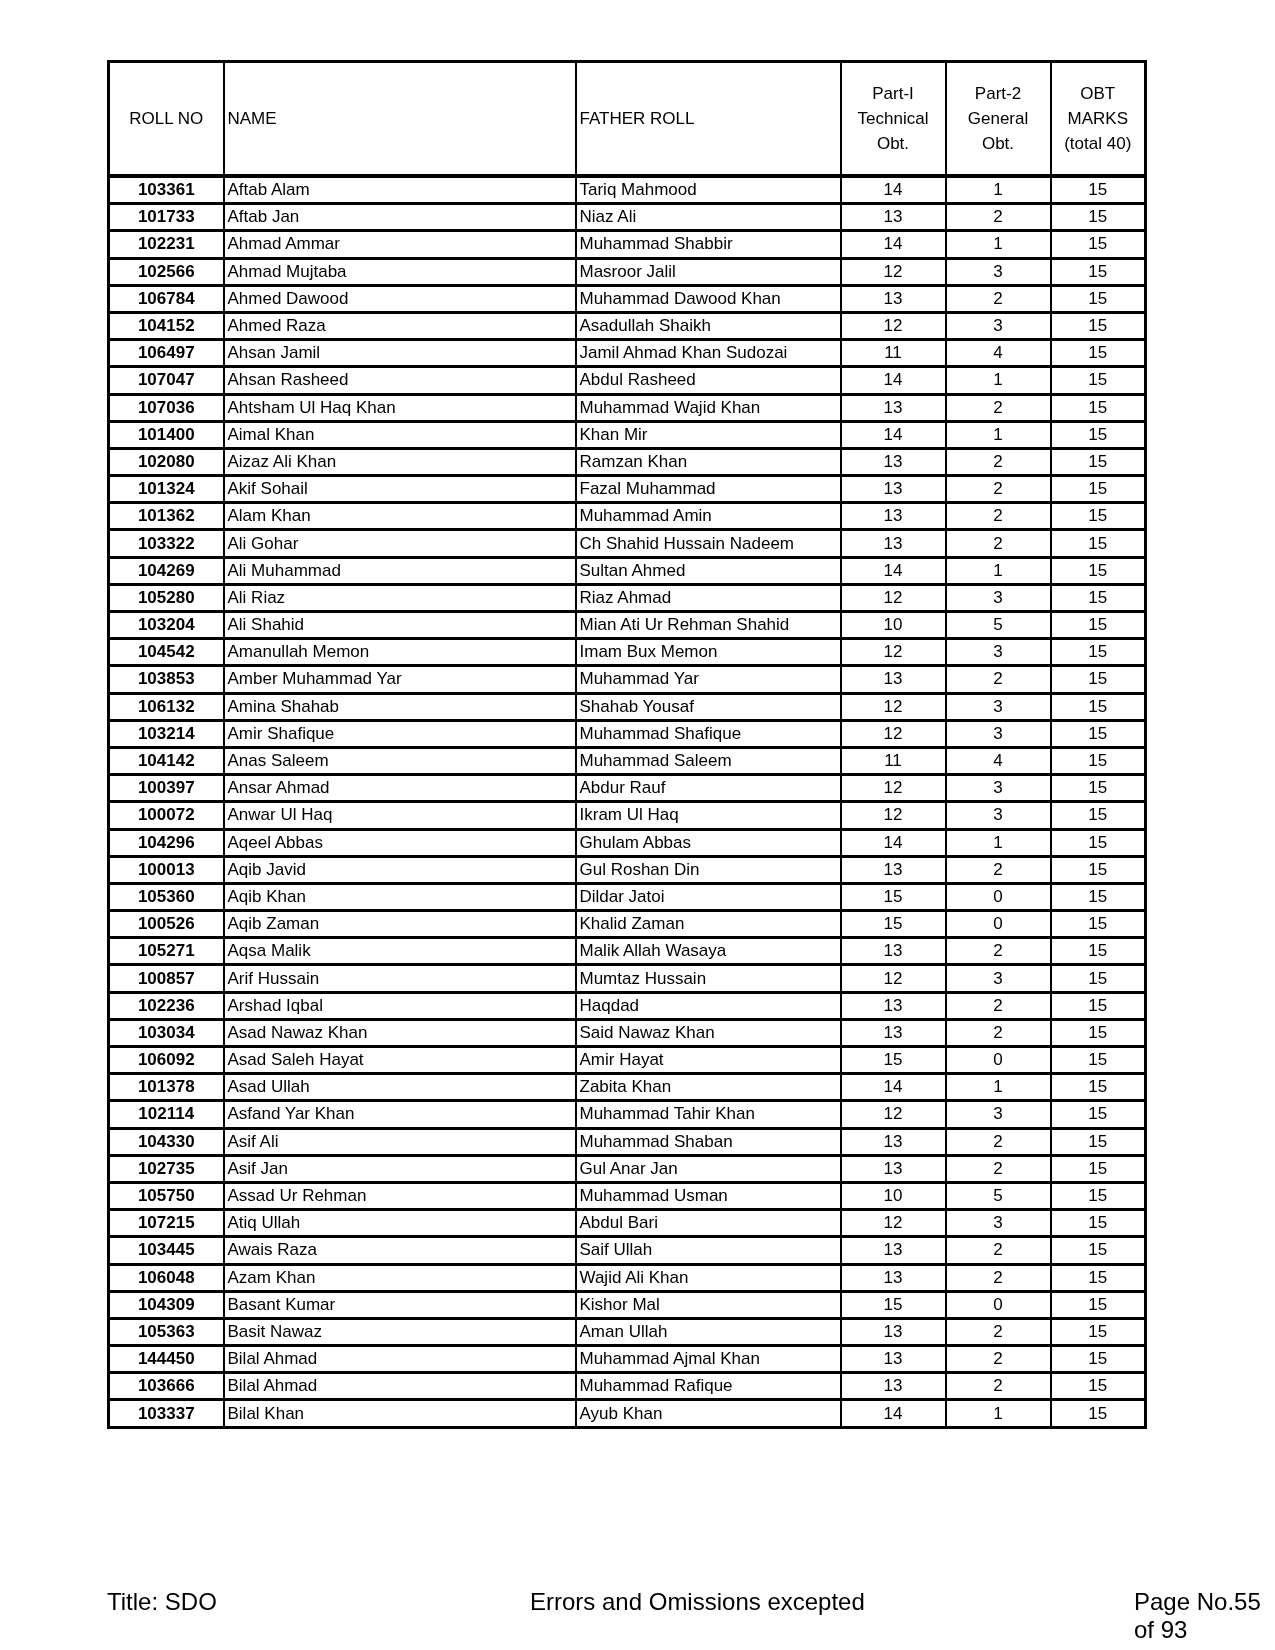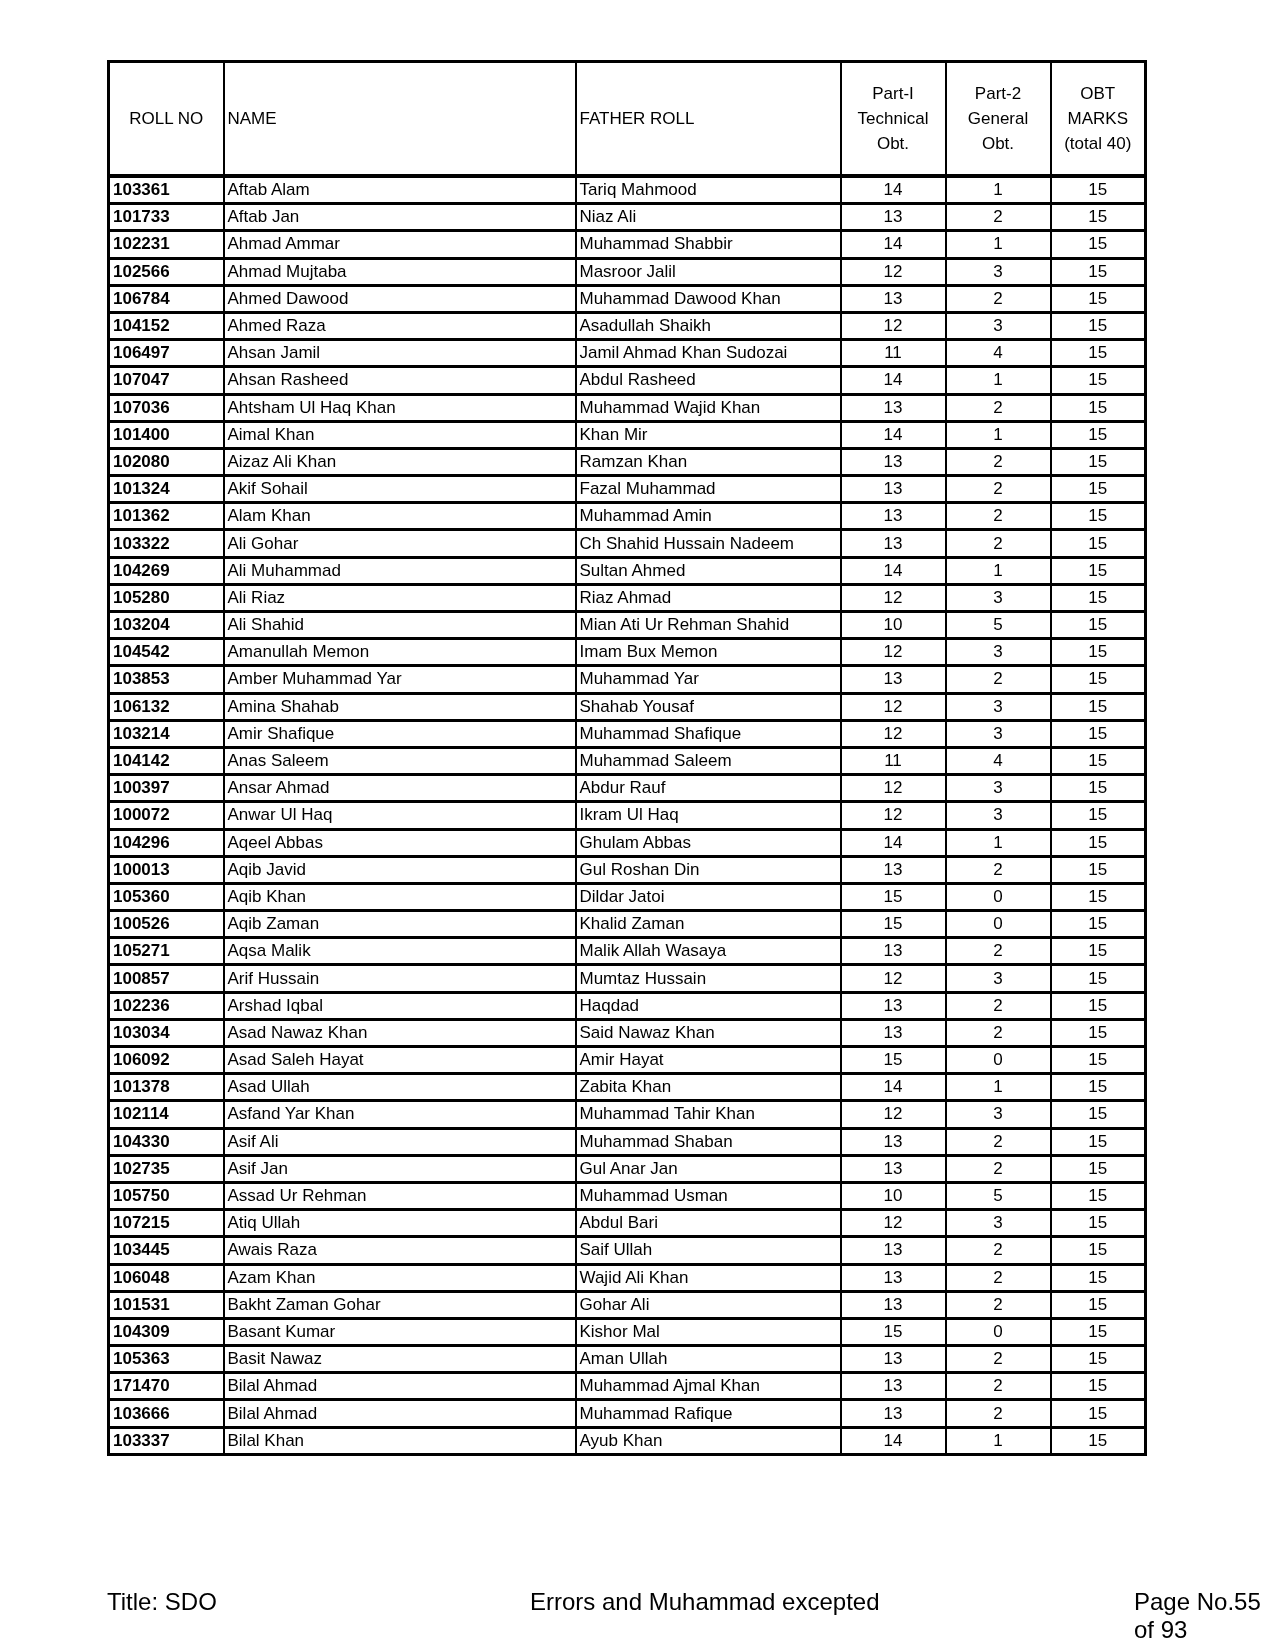--- a/index.html
+++ b/index.html
@@ -24,21 +24,21 @@
   .sheet thead th {
     height: 111px; font-size: 17px; font-weight: normal; line-height: 25px;
     border-bottom: 4px solid #000; vertical-align: middle;
   }
   .sheet thead th.left { text-align: left; }
   .sheet thead th.center { text-align: center; }
   .sheet tbody td {
     height: 24.2px; font-size: 17px; line-height: 22px;
     border-bottom: 3px solid #000; border-top: 1px solid #000;
   }
-  .sheet td.roll { text-align: left; font-weight: bold; }
+  .sheet td.roll { text-align: center; font-weight: bold; }
   .sheet td.txt { text-align: left; }
   .sheet td.num { text-align: center; }
   .footer { position: absolute; top: 1588px; font-size: 24px; }
   .footer.left { left: 107px; }
   .footer.center { left: 530px; }
   .footer.right { left: 1134px; }
 </style>
 </head>
 <body>
 
@@ -396,45 +396,37 @@
       </tr>
       <tr>
         <td class="roll">106048</td>
         <td class="txt">Azam Khan</td>
         <td class="txt">Wajid Ali Khan</td>
         <td class="num">13</td>
         <td class="num">2</td>
         <td class="num">15</td>
       </tr>
       <tr>
-        <td class="roll">101531</td>
-        <td class="txt">Bakht Zaman Gohar</td>
-        <td class="txt">Gohar Ali</td>
-        <td class="num">13</td>
-        <td class="num">2</td>
-        <td class="num">15</td>
-      </tr>
-      <tr>
         <td class="roll">104309</td>
         <td class="txt">Basant Kumar</td>
         <td class="txt">Kishor Mal</td>
         <td class="num">15</td>
         <td class="num">0</td>
         <td class="num">15</td>
       </tr>
       <tr>
         <td class="roll">105363</td>
         <td class="txt">Basit Nawaz</td>
         <td class="txt">Aman Ullah</td>
         <td class="num">13</td>
         <td class="num">2</td>
         <td class="num">15</td>
       </tr>
       <tr>
-        <td class="roll">171470</td>
+        <td class="roll">144450</td>
         <td class="txt">Bilal Ahmad</td>
         <td class="txt">Muhammad Ajmal Khan</td>
         <td class="num">13</td>
         <td class="num">2</td>
         <td class="num">15</td>
       </tr>
       <tr>
         <td class="roll">103666</td>
         <td class="txt">Bilal Ahmad</td>
         <td class="txt">Muhammad Rafique</td>
@@ -447,14 +439,14 @@
         <td class="txt">Bilal Khan</td>
         <td class="txt">Ayub Khan</td>
         <td class="num">14</td>
         <td class="num">1</td>
         <td class="num">15</td>
       </tr>
     </tbody>
 </table>
 
 <div class="footer left">Title: SDO</div>
-<div class="footer center">Errors and Muhammad excepted</div>
+<div class="footer center">Errors and Omissions excepted</div>
 <div class="footer right">Page No.55 of 93</div>
 
 </body></html>

